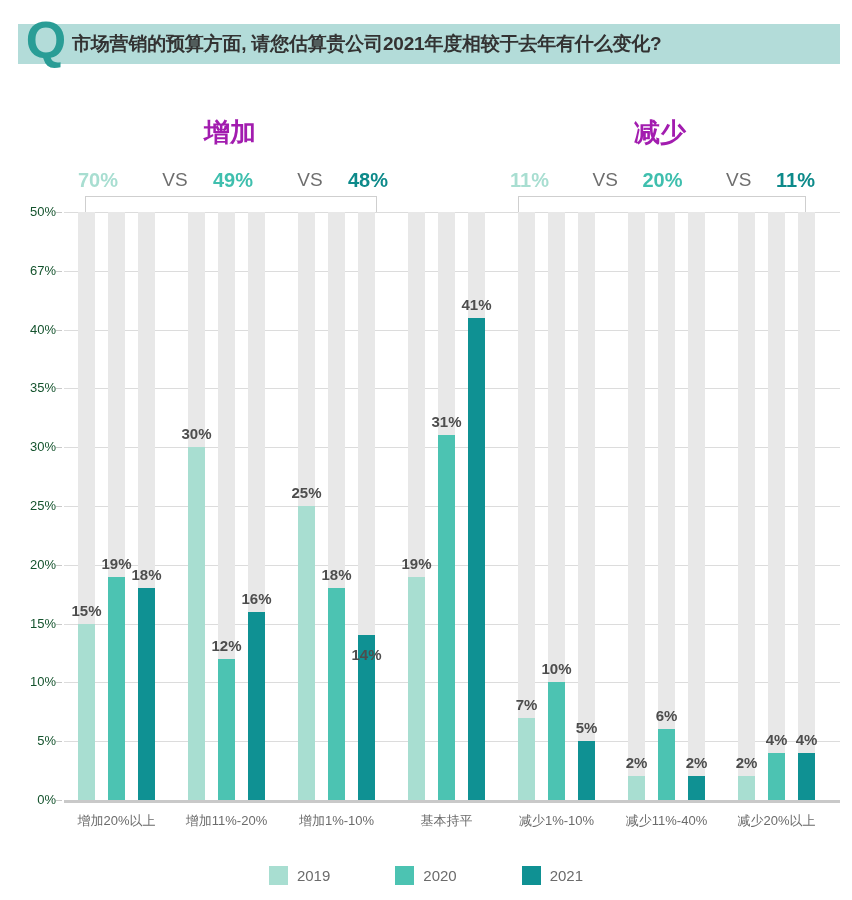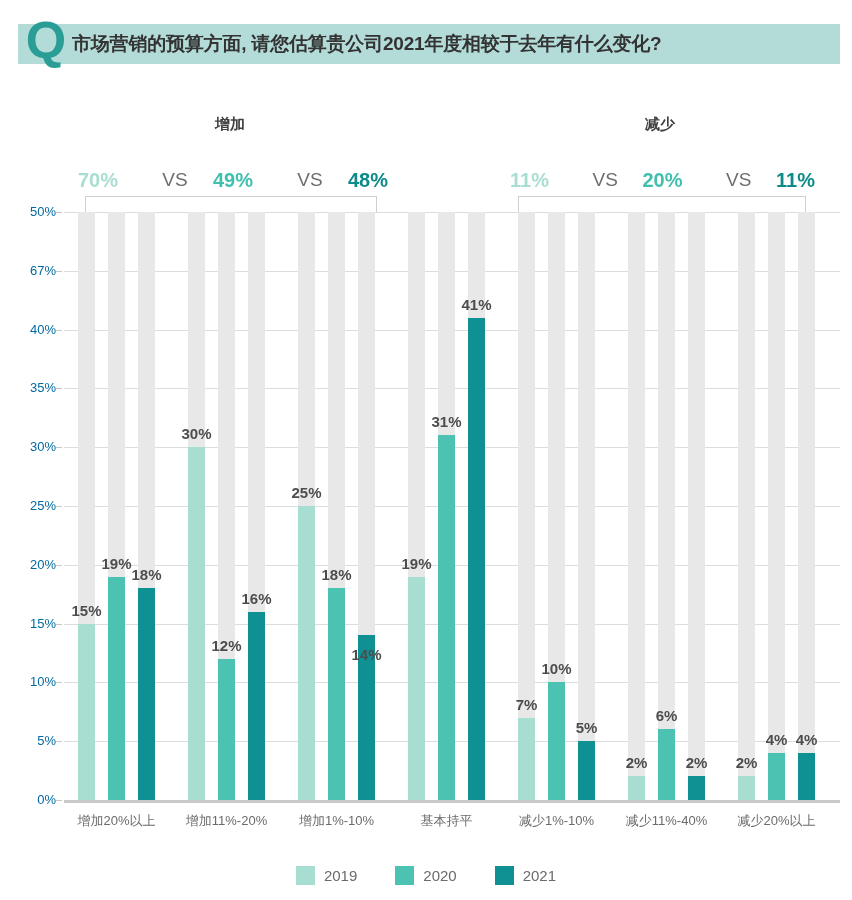--- a/index.html
+++ b/index.html
@@ -41,23 +41,23 @@
     font-weight: bold;
     color: #333333;
     white-space: nowrap;
     z-index: 4;
     letter-spacing: -0.2px;
   }
 
   
   .group-title {
     position: absolute;
-    font-size: 15px;
-    font-weight: bold;
-    color: #404040;
+    font-size: 26px;
+    font-weight: bold;
+    color: #a21caf;
     text-align: center;
     white-space: nowrap;
   }
   #title-increase { left: 150px; top: 115px; width: 160px; }
   #title-decrease { left: 580px; top: 115px; width: 160px; }
 
   .vs-row {
     position: absolute;
     top: 166px;
     height: 28px;
@@ -97,21 +97,21 @@
     left: 0; width: 776px;
     height: 1px;
     background: #dcdcdc;
   }
   .tick-label {
     position: absolute;
     right: 784px;
     width: 48px;
     text-align: right;
     font-size: 13px;
-    color: #0369a1;
+    color: #14532d;
     transform: translateY(-8px);
     white-space: nowrap;
   }
   .tick-dash {
     position: absolute;
     left: -8px; width: 6px; height: 1px;
     background: #c8c8c8;
     top: 0;
   }
 
@@ -160,21 +160,21 @@
   }
 
   
   #legend {
     position: absolute;
     left: 0; top: 866px;
     width: 852px;
     display: flex;
     justify-content: center;
     align-items: flex-start;
-    gap: 38px;
+    gap: 65px;
   }
   .legend-item { display: flex; align-items: center; gap: 9px; }
   .legend-swatch { width: 19px; height: 19px; }
   .legend-label { font-size: 15px; color: #6b6b6b; }
 </style>
 </head>
 <body>
 
 <div id="header-banner"></div>
 <div id="q-mark">Q</div>

